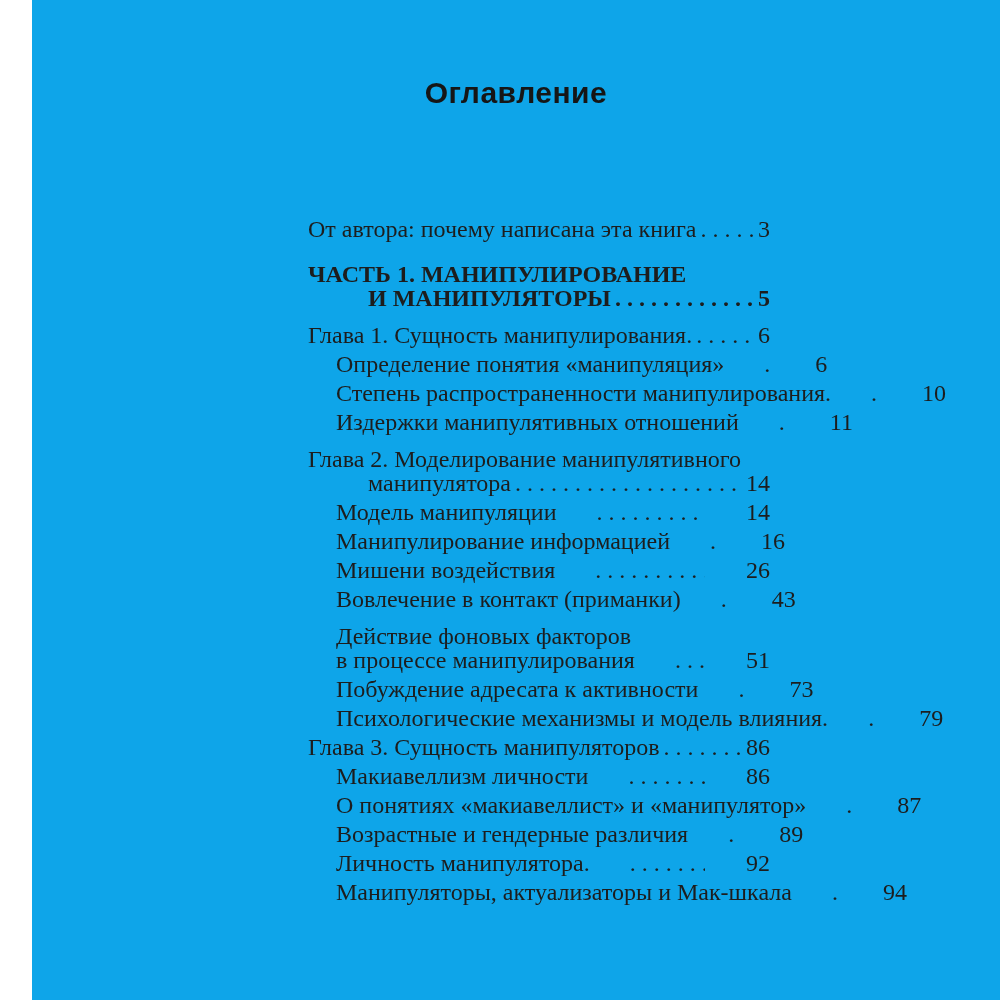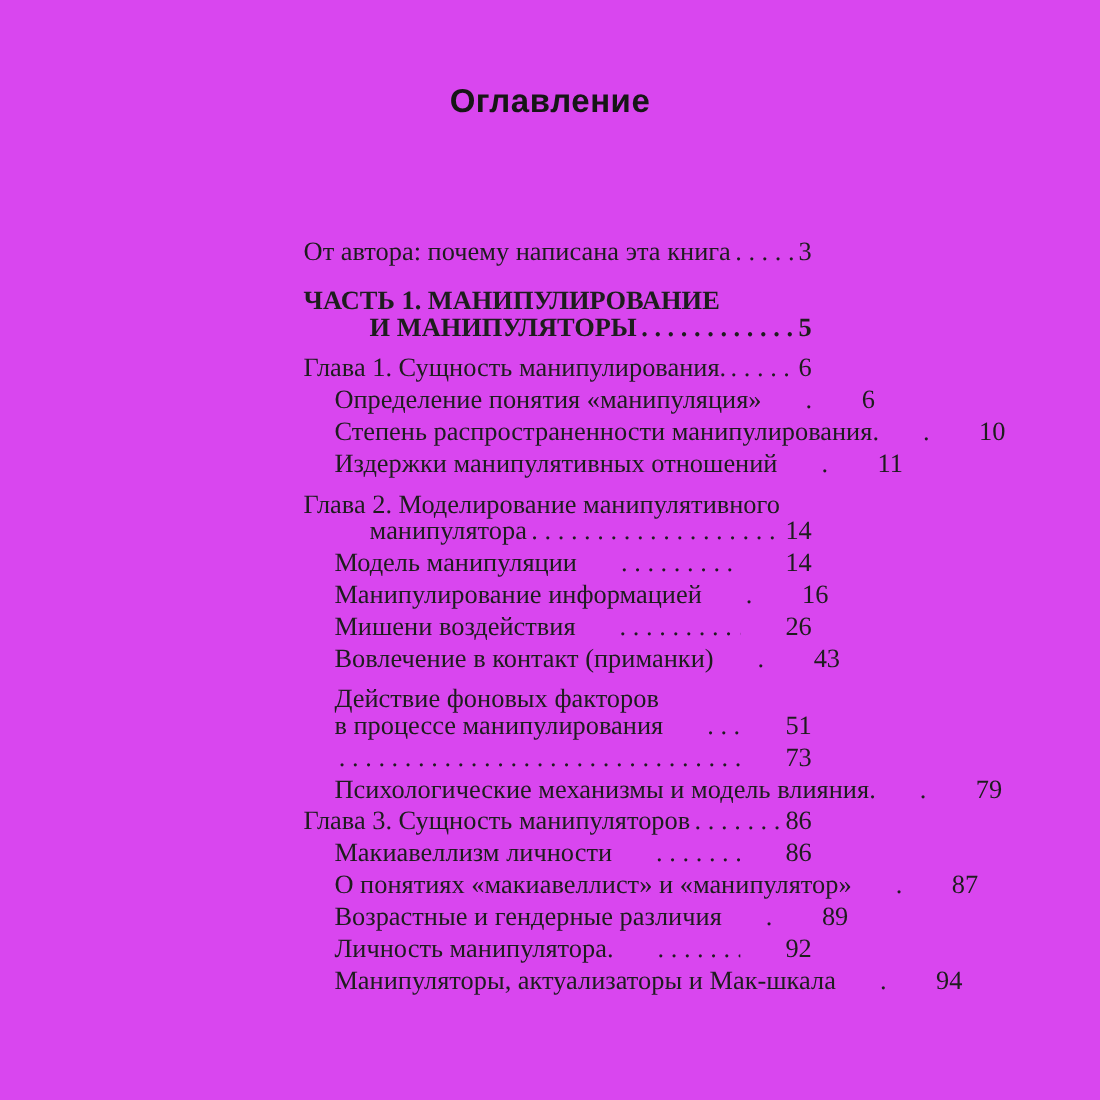--- a/index.html
+++ b/index.html
@@ -7,21 +7,22 @@
   body {
     background: #ffffff;
     font-family: "Liberation Serif", "DejaVu Serif", serif;
     color: #1d1d1d;
     position: relative;
     overflow: hidden;
   }
   .page {
     position: absolute;
     inset: 0;
-    background: #d946ef;
+    background: #0ea5e9;
+    margin-left: 32px;
   }
   .page-title {
     position: absolute;
     top: 76px;
     left: 0;
     width: 100%;
     text-align: center;
     font-family: "Liberation Sans", "DejaVu Sans", sans-serif;
     font-weight: 700;
     font-size: 30px;
@@ -161,20 +162,21 @@
           <span class="label">Действие фоновых факторов</span>
         </div>
         <div class="line cont">
           <span class="label">в процессе манипулирования</span>
           <span class="dots"></span>
           <span class="pagenum">51</span>
         </div>
       </div>
       <div class="entry sub">
         <div class="line">
+          <span class="label">Побуждение адресата к активности</span>
           <span class="dots"></span>
           <span class="pagenum">73</span>
         </div>
       </div>
       <div class="entry sub">
         <div class="line">
           <span class="label">Психологические механизмы и модель влияния.</span>
           <span class="dots"></span>
           <span class="pagenum">79</span>
         </div>

